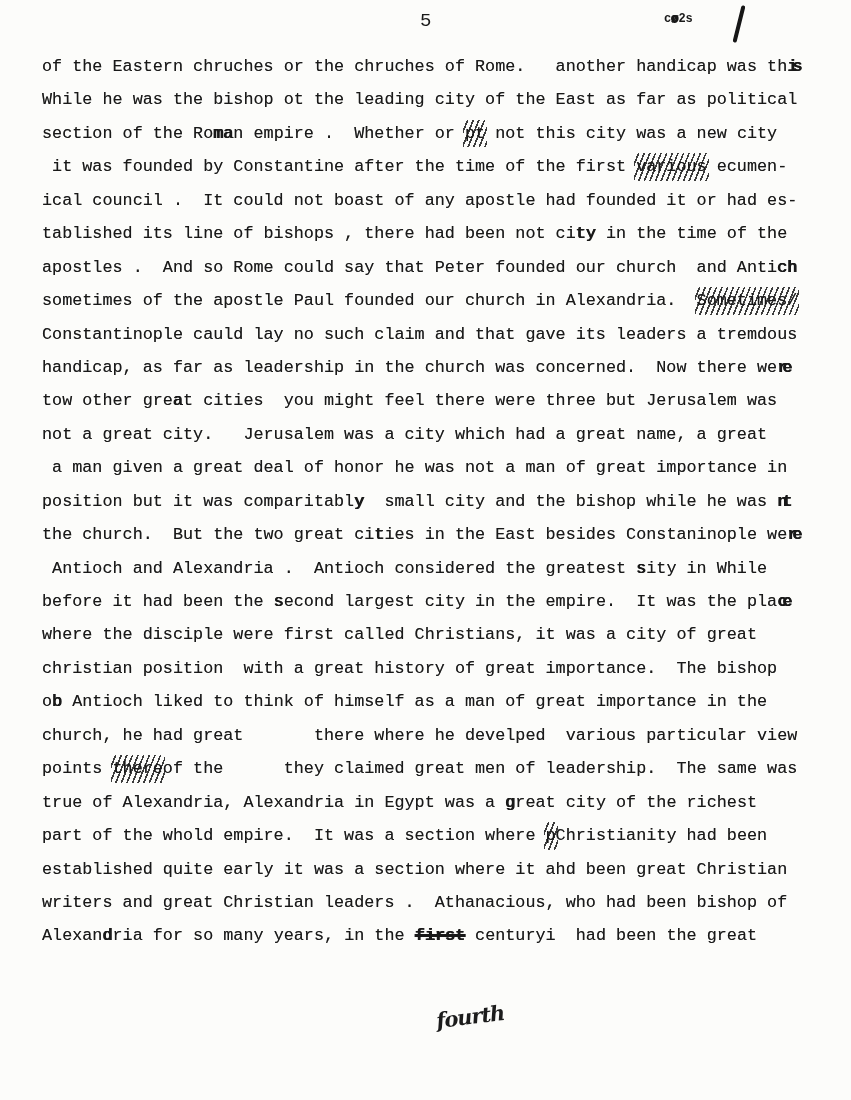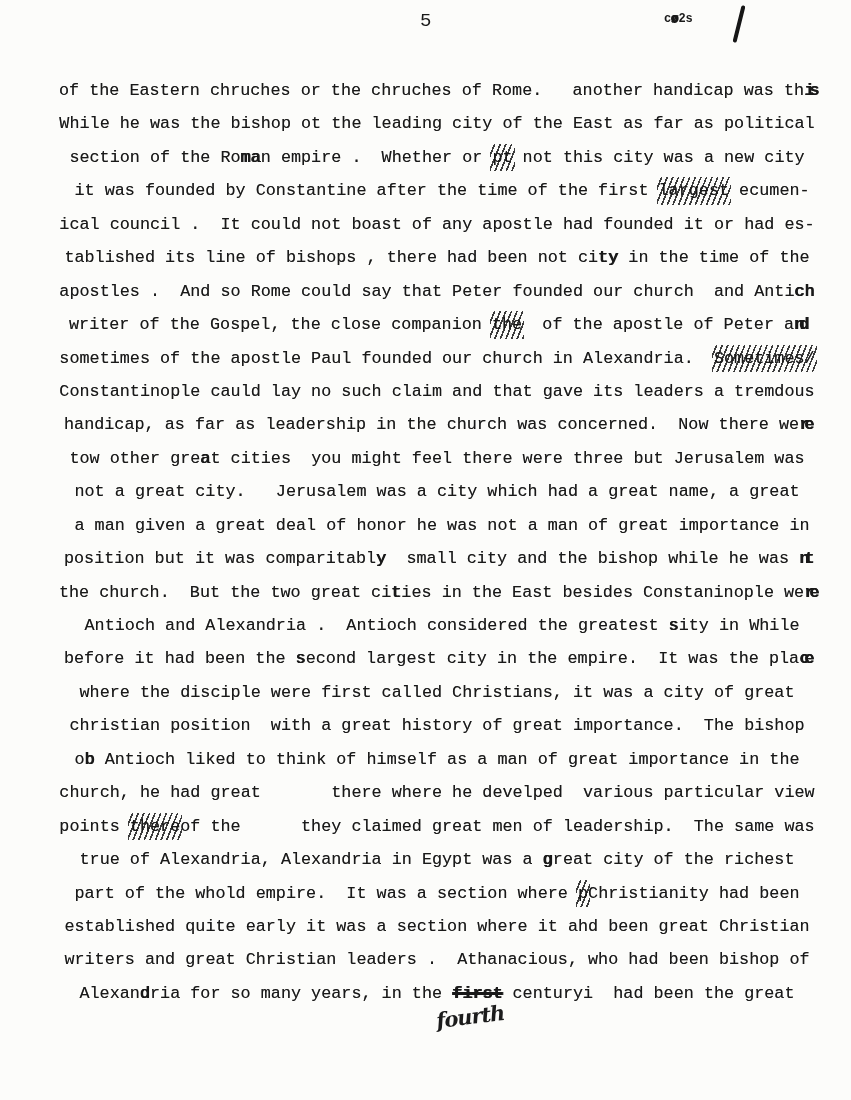--- a/index.html
+++ b/index.html
@@ -22,24 +22,23 @@
   .header-code .blot{
     font-weight:bold;
     text-shadow:0.8px 0 currentColor,-0.8px 0 currentColor,0 0.8px currentColor;
   }
   .hand-slash{
     position:absolute;left:737px;top:5px;width:4px;height:38px;
     background:#161616;border-radius:2px;transform:rotate(14deg);
   }
   
   .page-text{
-    position:absolute;left:42px;top:74px;width:790px;
+    position:absolute;left:42px;top:50px;width:790px;
     font-size:16.8px;line-height:33.45px;
     text-shadow:0 0 0.4px rgba(20,20,20,0.55);
-    text-align:center;
   }
   .line{white-space:pre;height:33.45px;}
   .seg-p{}
   .seg-o{font-weight:normal;text-shadow:0.7px 0 currentColor,-0.4px 0 currentColor;}
   .seg-q{font-weight:bold;letter-spacing:-0.3em;padding-right:0.05em;
          text-shadow:0.6px 0 currentColor;}
   .seg-x{position:relative;display:inline-block;}
   .seg-x::after{
     content:"";position:absolute;left:-2px;right:-2px;top:3px;bottom:3px;
     background:repeating-linear-gradient(112deg,transparent 0 3.6px,rgba(25,25,25,0.85) 3.6px 5.2px);
@@ -63,25 +62,24 @@
   <div class="page-number">5</div>
 
   <div class="header-code"><span>c</span><span class="blot">ø</span><span>2s</span></div>
 
   <div class="hand-slash"></div>
 
   <div class="page-text">
       <div class="line"><span class="seg-p">of the Eastern chruches or the chruches of Rome.   another handicap was th</span><span class="seg-q">is</span></div>
       <div class="line"><span class="seg-p">While he was the bishop ot the leading city of the East as far as political</span></div>
       <div class="line"><span class="seg-p">section of the Ro</span><span class="seg-o">ma</span><span class="seg-p">n empire .  Whether or </span><span class="seg-x">pt</span><span class="seg-p"> not this city was a new city</span></div>
-      <div class="line"><span class="seg-p"> it was founded by Constantine after the time of the first </span><span class="seg-x">largest</span><span class="seg-p"> ecumen-</span></div>
+      <div class="line"><span class="seg-p"> it was founded by Constantine after the time of the first </span><span class="seg-x">various</span><span class="seg-p"> ecumen-</span></div>
       <div class="line"><span class="seg-p">ical council .  It could not boast of any apostle had founded it or had es-</span></div>
       <div class="line"><span class="seg-p">tablished its line of bishops , there had been not ci</span><span class="seg-o">ty</span><span class="seg-p"> in the time of the</span></div>
       <div class="line"><span class="seg-p">apostles .  And so Rome could say that Peter founded our church  and Anti</span><span class="seg-o">ch</span></div>
-      <div class="line"><span class="seg-p">writer of the Gospel, the close companion </span><span class="seg-x">the</span><span class="seg-p">  of the apostle of Peter a</span><span class="seg-q">nd</span></div>
       <div class="line"><span class="seg-p">sometimes of the apostle Paul founded our church in Alexandria.  </span><span class="seg-x">Sometimes/</span></div>
       <div class="line"><span class="seg-p">Constantinople cauld lay no such claim and that gave its leaders a tremdous</span></div>
       <div class="line"><span class="seg-p">handicap, as far as leadership in the church was concerned.  Now there we</span><span class="seg-q">re</span></div>
       <div class="line"><span class="seg-p">tow other gre</span><span class="seg-o">a</span><span class="seg-p">t cities  you might feel there were three but Jerusalem was</span></div>
       <div class="line"><span class="seg-p">not a great city.   Jerusalem was a city which had a great name, a great</span></div>
       <div class="line"><span class="seg-p"> a man given a great deal of honor he was not a man of great importance in</span></div>
       <div class="line"><span class="seg-p">position but it was comparitabl</span><span class="seg-o">y</span><span class="seg-p">  small city and the bishop while he was </span><span class="seg-q">nt</span></div>
       <div class="line"><span class="seg-p">the church.  But the two great ci</span><span class="seg-o">t</span><span class="seg-p">ies in the East besides Constaninople we</span><span class="seg-q">re</span></div>
       <div class="line"><span class="seg-p"> Antioch and Alexandria .  Antioch considered the greatest </span><span class="seg-o">s</span><span class="seg-p">ity in While</span></div>
       <div class="line"><span class="seg-p">before it had been the </span><span class="seg-o">s</span><span class="seg-p">econd largest city in the empire.  It was the pla</span><span class="seg-q">ce</span></div>

